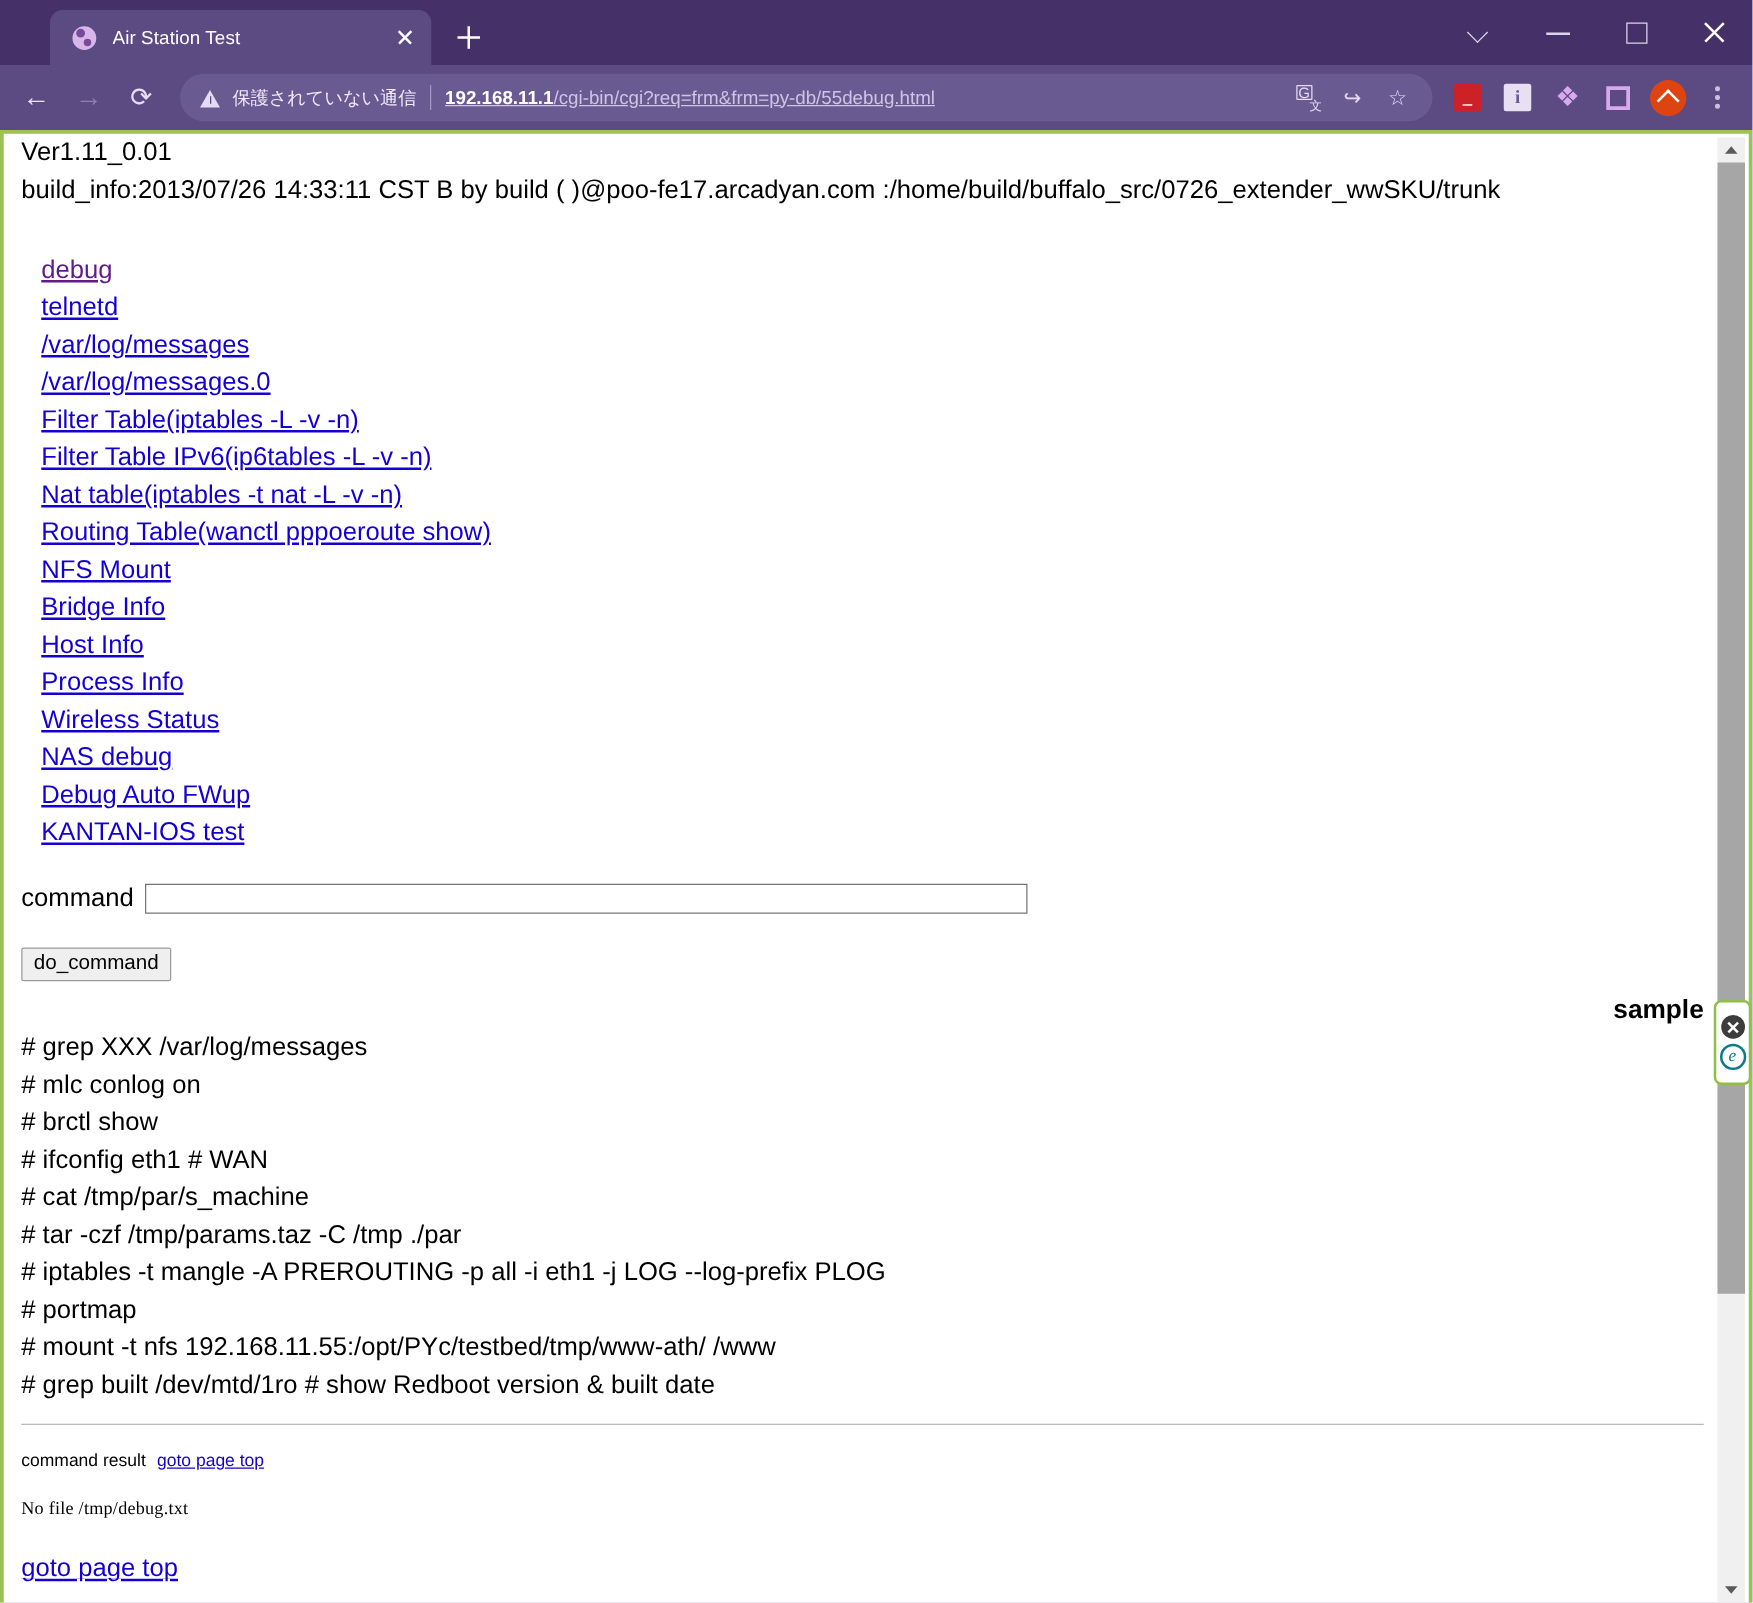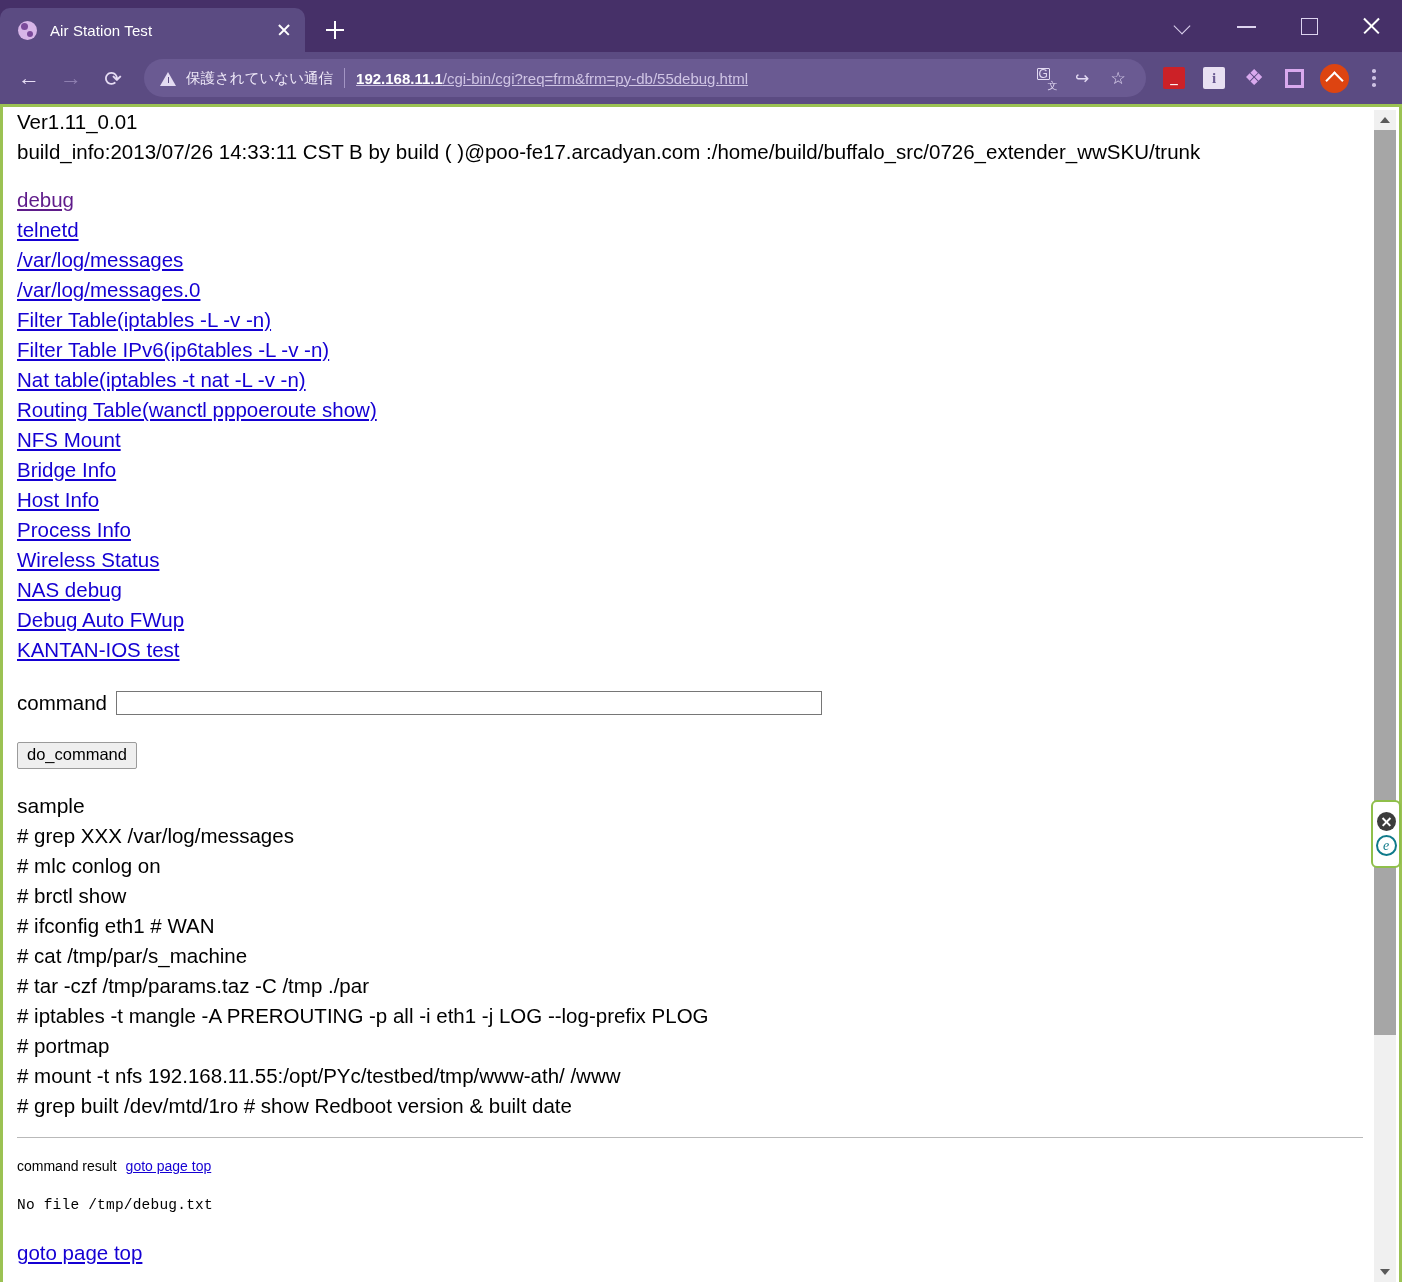--- a/index.html
+++ b/index.html
@@ -24,22 +24,23 @@
     box-sizing: border-box;
   }
 
   
   #tab-strip {
     height: 52px;
     background: #463068;
     position: relative;
     display: flex;
     align-items: flex-end;
-    padding-left: 0;
-    box-sizing: border-box;
+    padding-left: 20px;
+    box-sizing: border-box;
+    margin-left: 20px;
   }
   .tab {
     width: 305px;
     height: 44px;
     background: #5b4b82;
     border-radius: 10px 10px 0 0;
     display: flex;
     align-items: center;
     padding: 0 8px 0 18px;
     box-sizing: border-box;
@@ -392,21 +393,21 @@
     color: #000000;
     line-height: 1.47;
   }
   .plain-line {
     white-space: nowrap;
     font-size: 20.5px;
     line-height: 30px;
   }
   #spacer-1 { height: 18px; }
   .link-list {
-    margin: 0; padding: 0;
+    margin: 16px; padding: 0;
   }
   .link-list a {
     display: block;
     color: #1500d3;
     text-decoration: underline;
     font-size: 20.5px;
     line-height: 30px;
     width: fit-content;
     white-space: nowrap;
   }
@@ -437,23 +438,24 @@
     padding: 2px 9px 4px 9px;
     background: #efefef;
     border: 1px solid #9b9b9b;
     border-radius: 2px;
     color: #000000;
     line-height: 1.15;
     display: block;
   }
   #sample-heading {
     font-size: 21px;
-    font-weight: normal;
-    margin-top: 22px;
+    font-weight: bold;
+    margin-top: 8px;
     line-height: 30px;
+    text-align: right;
   }
   .sample-line {
     font-size: 20.5px;
     line-height: 30px;
     white-space: nowrap;
   }
   hr.rule {
     border: none;
     border-top: 1px solid #b9b9b9;
     margin: 16px 0 13px 0;
@@ -462,21 +464,21 @@
   #result-row {
     font-size: 14px;
     line-height: 30px;
   }
   #result-row a {
     color: #1500d3;
     text-decoration: underline;
     margin-left: 9px;
   }
   #result-pre {
-    font-family: Liberation Mono, monospace;
+    font-family: Liberation Serif, serif;
     font-size: 14.5px;
     margin: 14px 0 0 0;
     white-space: pre;
     color: #000000;
     letter-spacing: .2px;
   }
   #goto-bottom {
     display: inline-block;
     margin-top: 22px;
     color: #1500d3;

